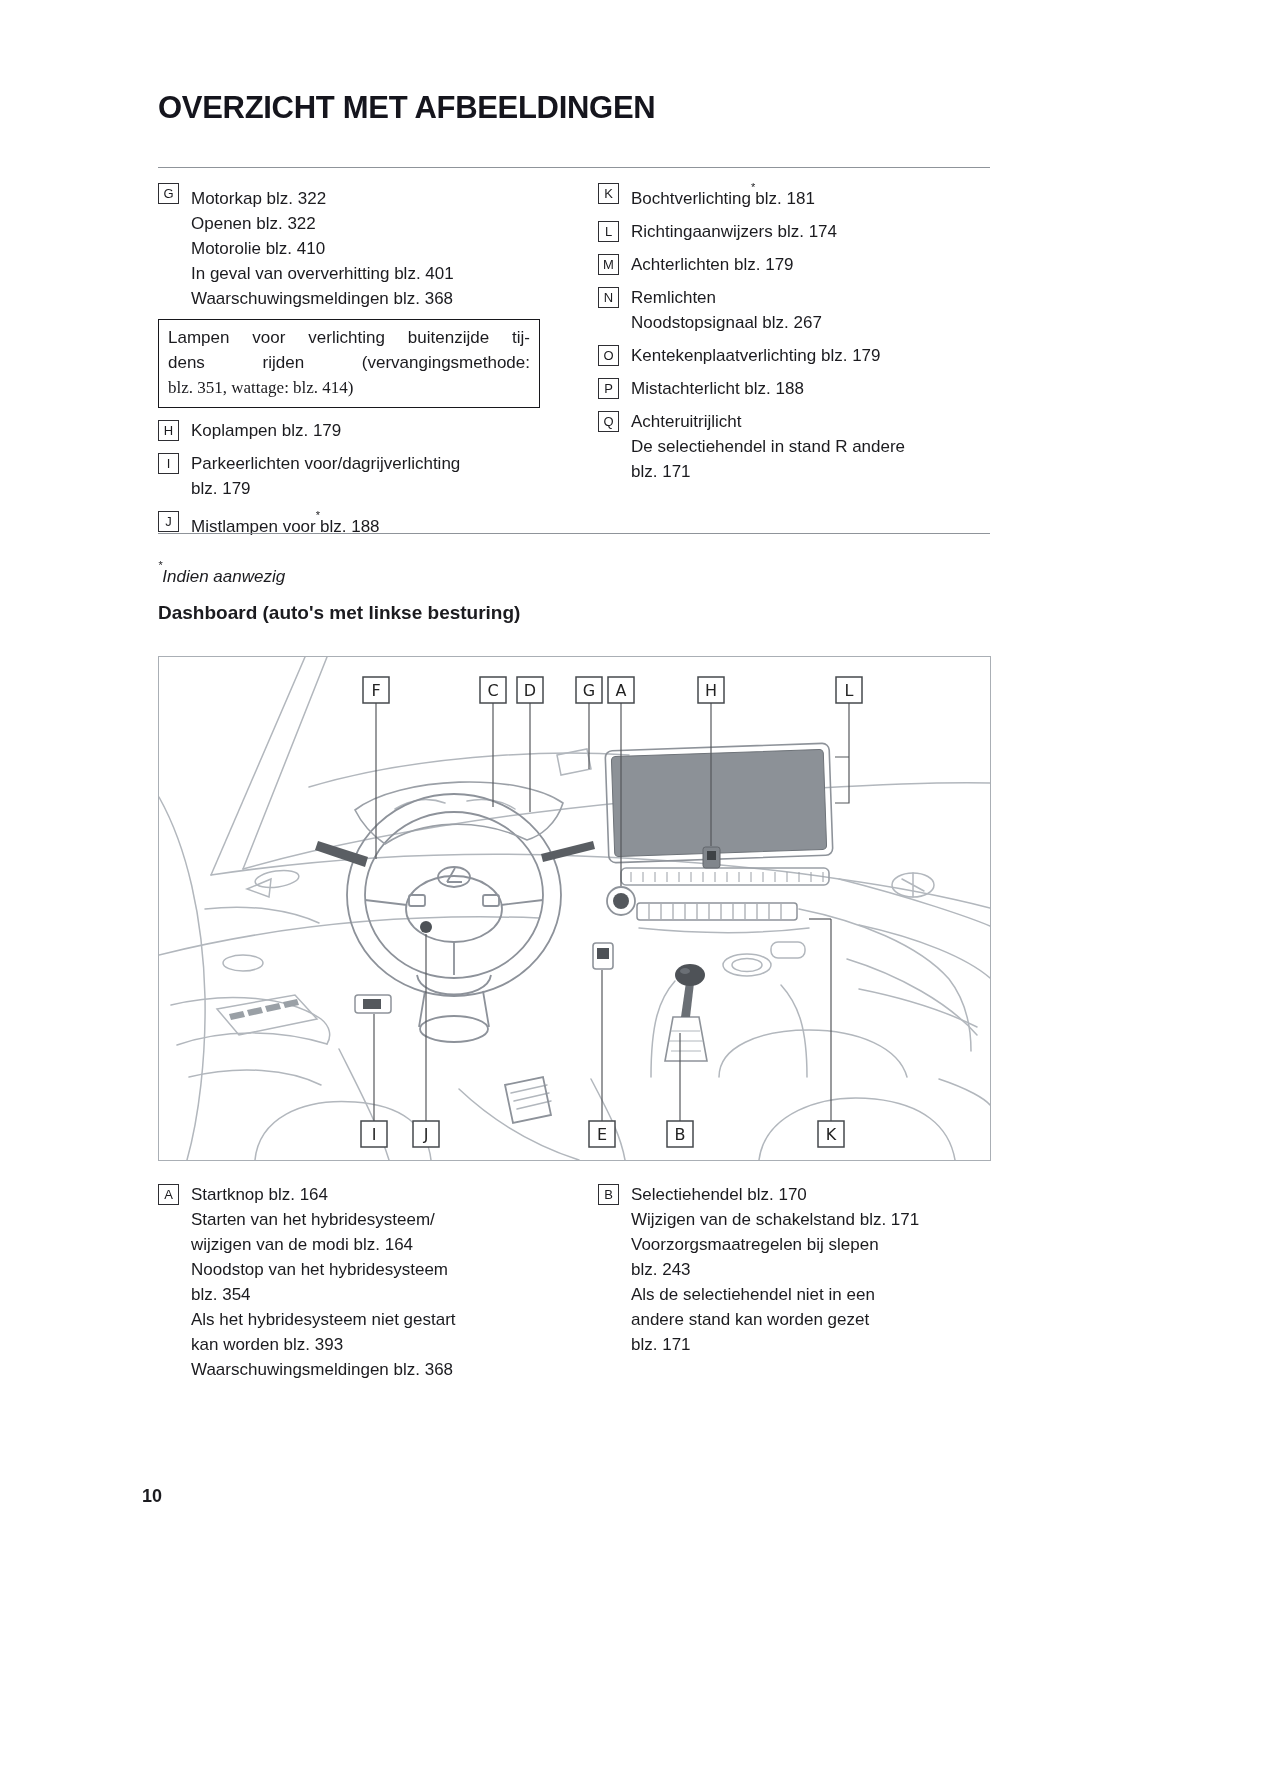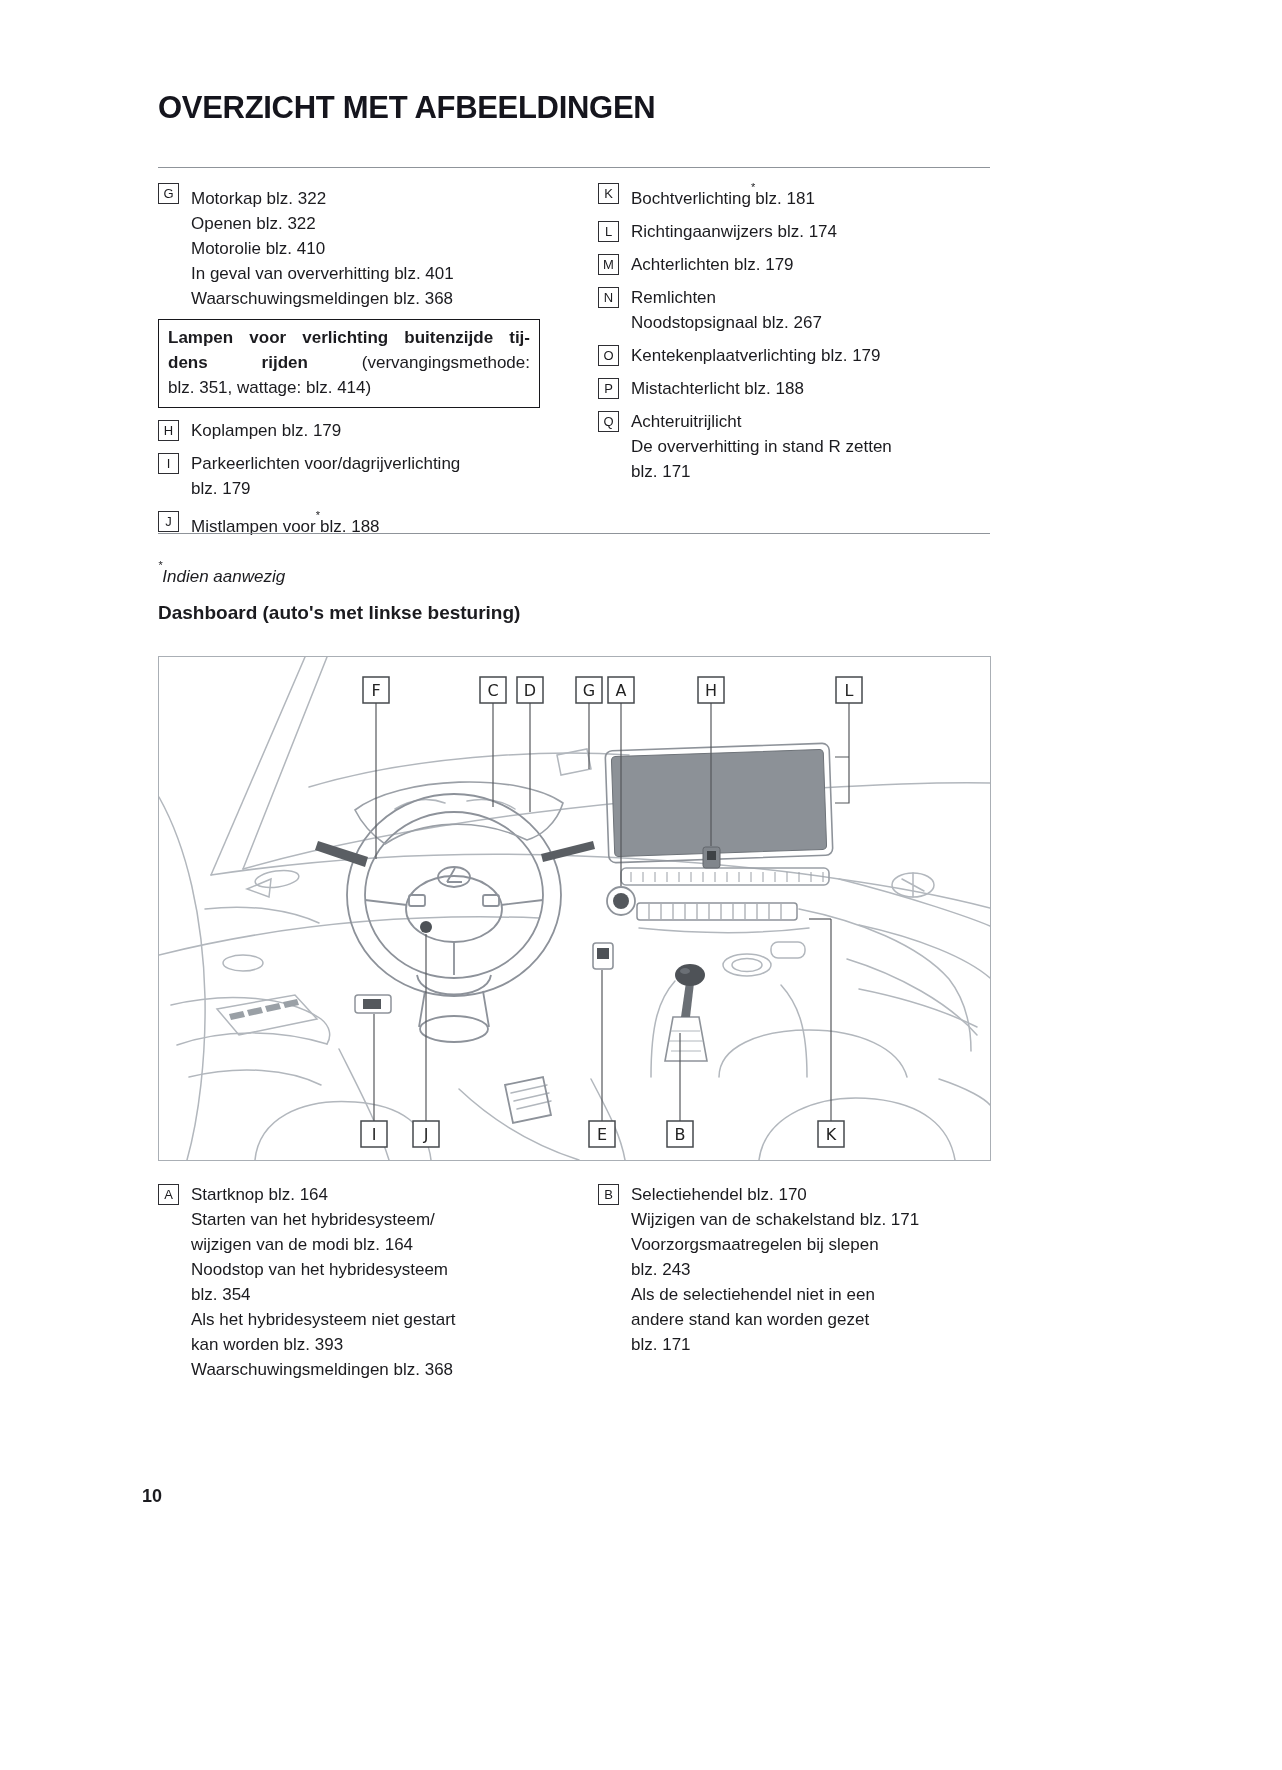--- a/index.html
+++ b/index.html
@@ -23,22 +23,22 @@
   .key {
     flex:0 0 auto; width:21px; height:21px; border:1.4px solid #2e2e33;
     display:flex; align-items:center; justify-content:center;
     font-size:13px; margin:2px 12px 0 0; color:#1b1b1f;
   }
   .body { flex:1; min-width:0; }
   .line { font-size:17px; line-height:25px; }
   sup.ast { font-size:11px; position:relative; top:-6px; }
   .notebox { border:1.6px solid #17171c; padding:5px 9px 7px 9px; margin:2px 0 10px 0; }
   .nline { font-size:17px; line-height:25px; text-align:justify; text-align-last:justify; }
-  .nline.nlast { text-align:right; text-align-last:left; }
-  .nb { font-weight:700; }
+  .nline.nlast { text-align:right; text-align-last:left;font-family:Liberation Serif, serif; }
+  .nb { font-weight:400; }
   .footnote { position:absolute; left:158px; top:565px; font-size:17px;font-style:italic; }
   .diagram-heading { position:absolute; left:158px; top:602px; font-size:19px; font-weight:700; }
   .diagram {
     position:absolute; left:158px; top:656px; width:833px; height:505px;
     border:1px solid #aaafb5; background:#ffffff;
   }
   .diagram svg { display:block; font-family:"DejaVu Sans","Liberation Sans",sans-serif; }
   .pagenum { position:absolute; left:142px; top:1486px; font-size:18px; font-weight:700; }
 </style>
 </head>
@@ -133,21 +133,21 @@
       <span class="key">P</span>
       <div class="body">
         <div class="line"><span>Mistachterlicht blz. 188</span></div>
       </div>
     </div>
 
     <div class="item">
       <span class="key">Q</span>
       <div class="body">
         <div class="line"><span>Achteruitrijlicht</span></div>
-        <div class="line">De oververhitting in stand R zetten</div>
+        <div class="line">De selectiehendel in stand R andere</div>
         <div class="line">blz. 171</div>
       </div>
     </div>
   </div>
 
   <div class="rule rule-2"></div>
 
   <div class="footnote"><sup class="ast">*</sup><span>Indien aanwezig</span></div>
 
   <div class="diagram-heading">Dashboard (auto's met linkse besturing)</div>

